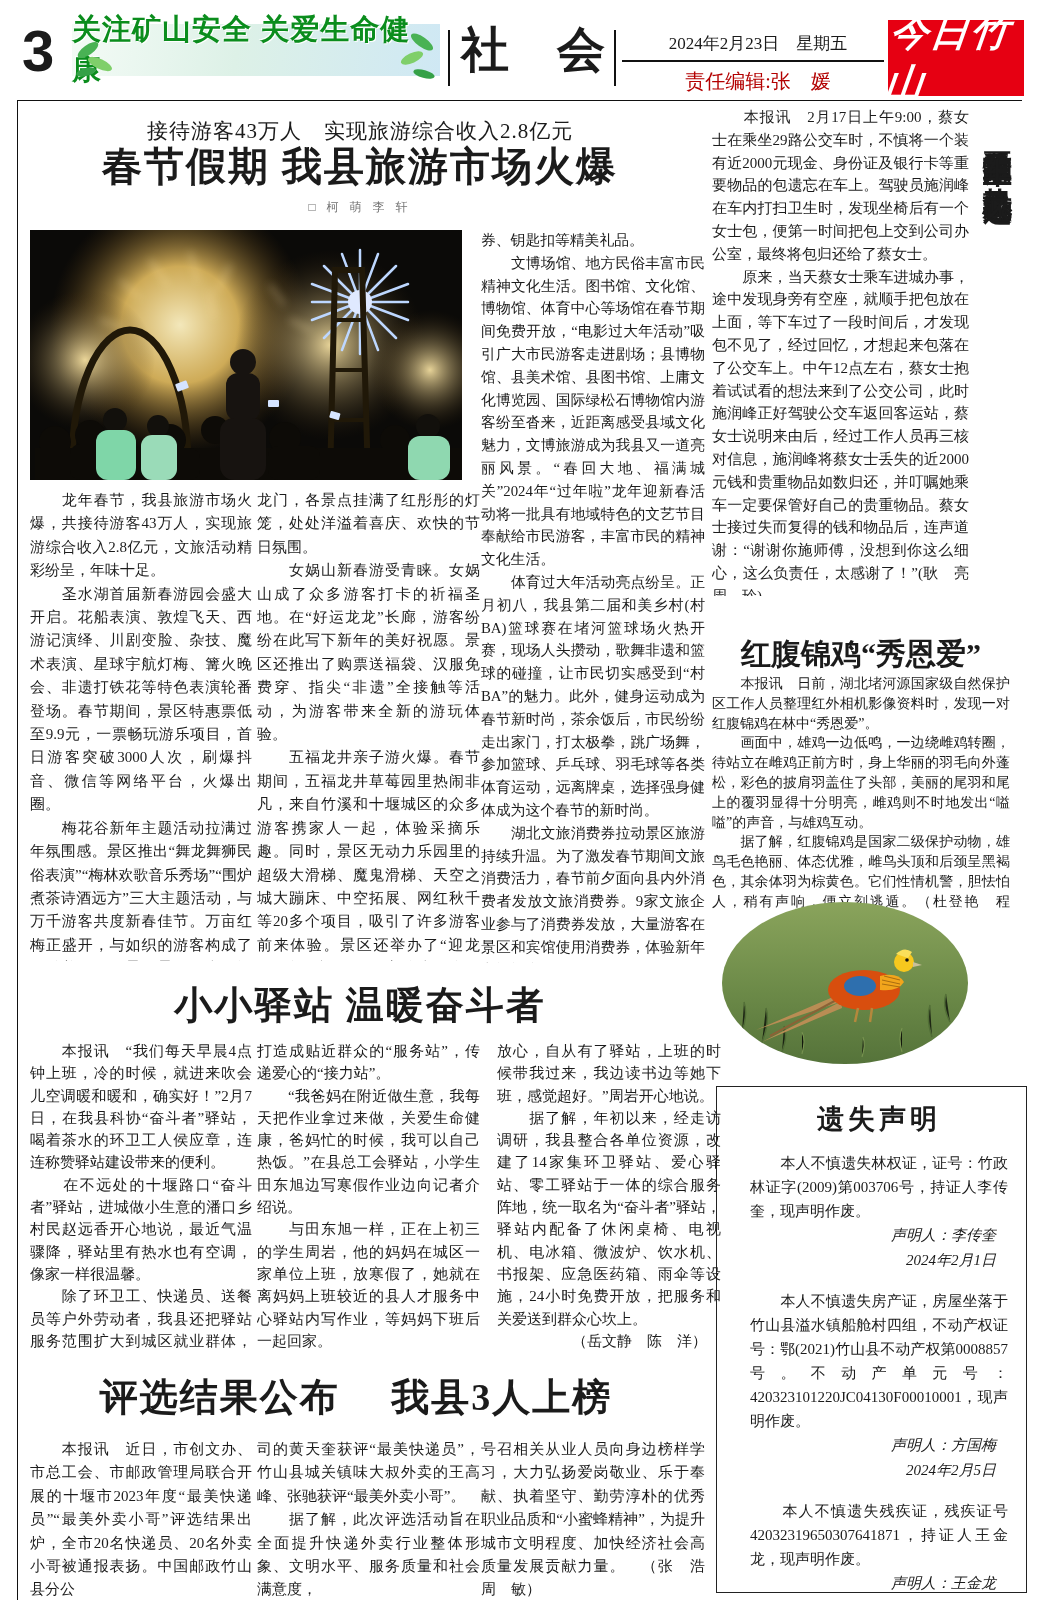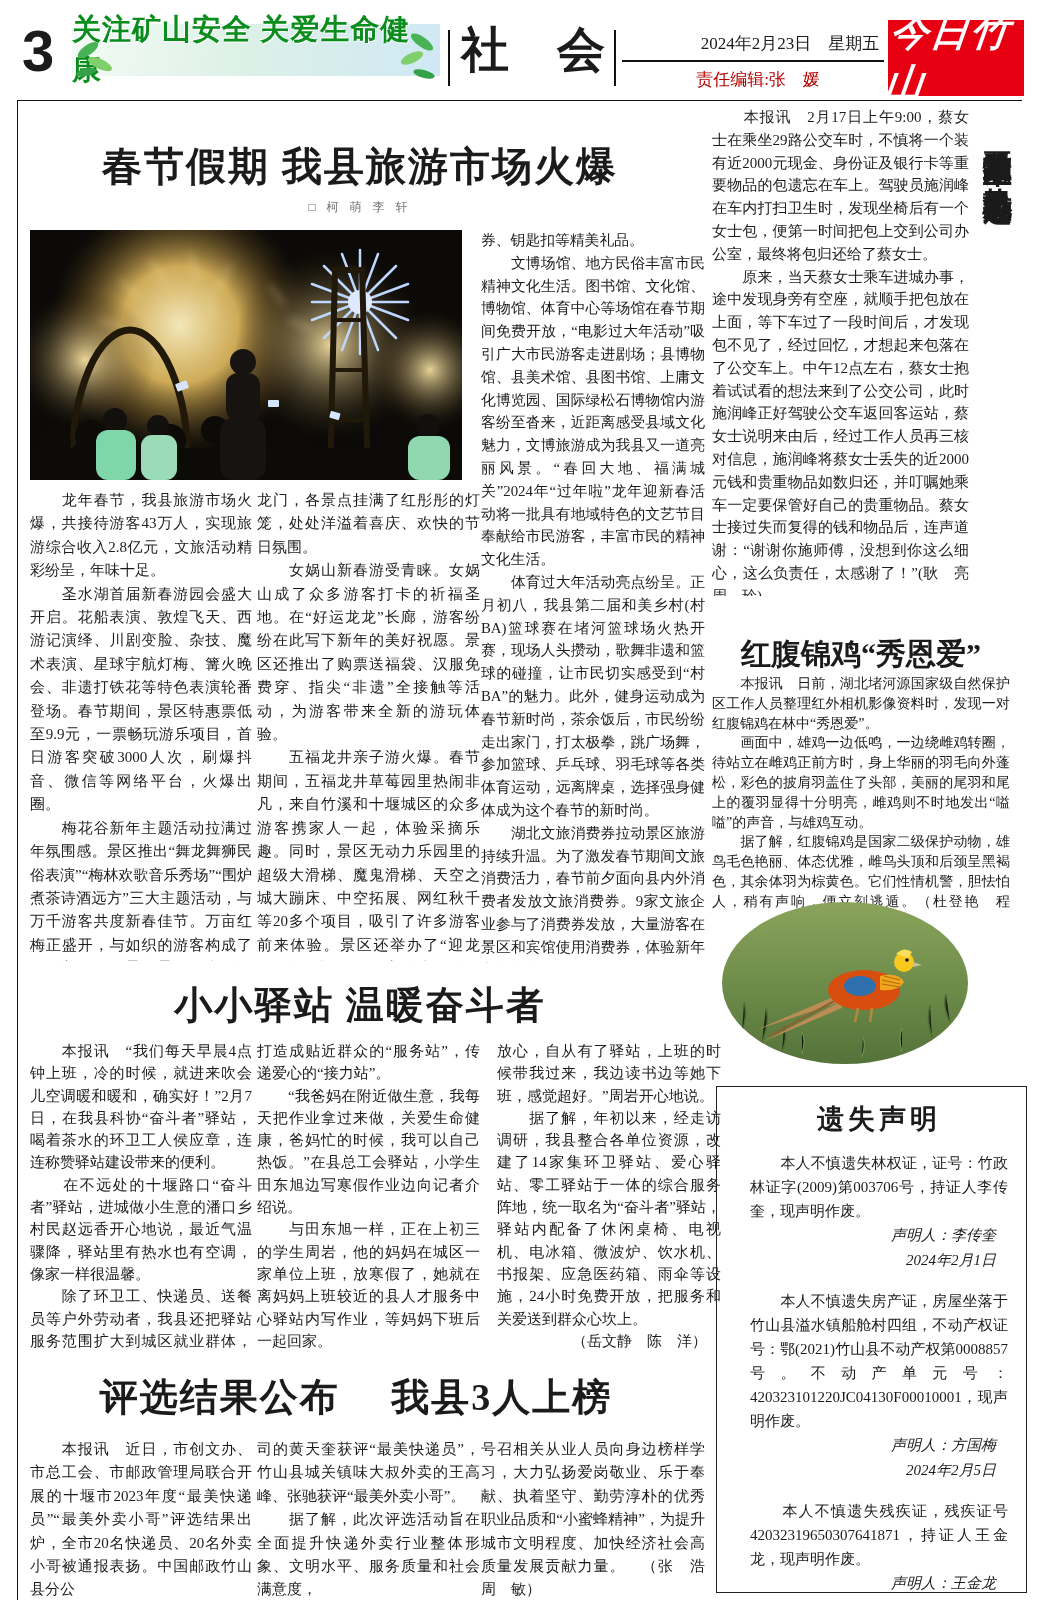--- a/index.html
+++ b/index.html
@@ -11,21 +11,21 @@
              overflow:hidden;color:#1c1c1c;}
   .rule{background:#111;}
   
   .page-num{font-size:58px;font-weight:bold;font-family:"Liberation Sans",sans-serif;line-height:1;}
   .banner{background:linear-gradient(100deg,#f4fbf6 0%,#ddf1e7 45%,#cfe8f4 100%);
           display:flex;align-items:center;justify-content:center;}
   .banner-text{font-size:29px;font-weight:900;color:#0b8d1d;letter-spacing:1px;
                text-shadow:1px 1px 0 #ffffff,-1px -1px 0 #ffffff;}
   .section-title{font-size:48px;font-weight:900;line-height:1.1;}
   .date-line{font-size:17px;}
-  .editor-line{font-size:17px;color:#b30000;}
+  .editor-line{font-size:20px;color:#b30000;}
   .masthead{background:#e60012;color:#fff;display:flex;align-items:center;justify-content:center;}
   .masthead span{font-size:38px;font-weight:bold;font-style:italic;transform:skewX(-6deg);letter-spacing:2px;}
   
   .kicker{font-size:21px;letter-spacing:1px;}
   .headline-1{font-size:40px;font-weight:700;letter-spacing:2px;}
   .byline{font-size:12px;letter-spacing:4px;color:#737373;}
   .photo-frame{overflow:hidden;}
   
   .v-head{writing-mode:vertical-rl;text-orientation:upright;font-size:29px;font-weight:900;
           line-height:48px;letter-spacing:1px;}
@@ -56,31 +56,32 @@
       <ellipse cx="28" cy="14" rx="13" ry="5" fill="#49b254" transform="rotate(35 28 14)"></ellipse>
       <ellipse cx="18" cy="30" rx="12" ry="5" fill="#7fcf6a" transform="rotate(-25 18 30)"></ellipse>
       <ellipse cx="30" cy="46" rx="11" ry="4" fill="#35a147" transform="rotate(15 30 46)"></ellipse>
     </svg>
   </div>
 
   <div class="abs rule" style="left:448px;top:30px;width:2px;height:56px;"></div>
   <div class="abs section-title center" style="left:454px;top:24px;width:158px;">社　会</div>
   <div class="abs rule" style="left:614px;top:30px;width:2px;height:56px;"></div>
 
-  <div class="abs date-line center" style="left:664px;top:32px;width:252px;">2024年2月23日　星期五</div>
+  <div class="abs date-line center" style="left:632px;top:32px;width:252px;">2024年2月23日　星期五</div>
   <div class="abs rule" style="left:622px;top:60px;width:262px;height:2px;"></div>
   <div class="abs editor-line center" style="left:632px;top:68px;width:252px;">责任编辑:张　媛</div>
 
   <div class="abs masthead" style="left:888px;top:20px;width:136px;height:76px;">
     <span>今日竹山</span>
   </div>
 
   <div class="abs rule" style="left:17px;top:100px;width:1005px;height:1px;"></div>
   <div class="abs rule" style="left:17px;top:100px;width:1px;height:1500px;"></div>
 
+  <div class="abs kicker center" style="left:40px;top:117px;width:640px;">接待游客43万人　实现旅游综合收入2.8亿元</div>
   <div class="abs headline-1 center" style="left:30px;top:139px;width:660px;">春节假期  我县旅游市场火爆</div>
   <div class="abs byline center" style="left:30px;top:199px;width:660px;">□  柯 萌  李 轩</div>
 
   <div class="abs photo-frame" style="left:30px;top:230px;width:432px;height:250px;">
     <svg width="432" height="250" viewBox="0 0 432 250">
       <defs>
         <radialGradient id="gold1">
             <stop offset="0%" stop-color="#fff3c4" stop-opacity="0.95"></stop>
             <stop offset="45%" stop-color="#ffd36b" stop-opacity="0.8"></stop>
             <stop offset="100%" stop-color="#5a3c10" stop-opacity="0"></stop>

